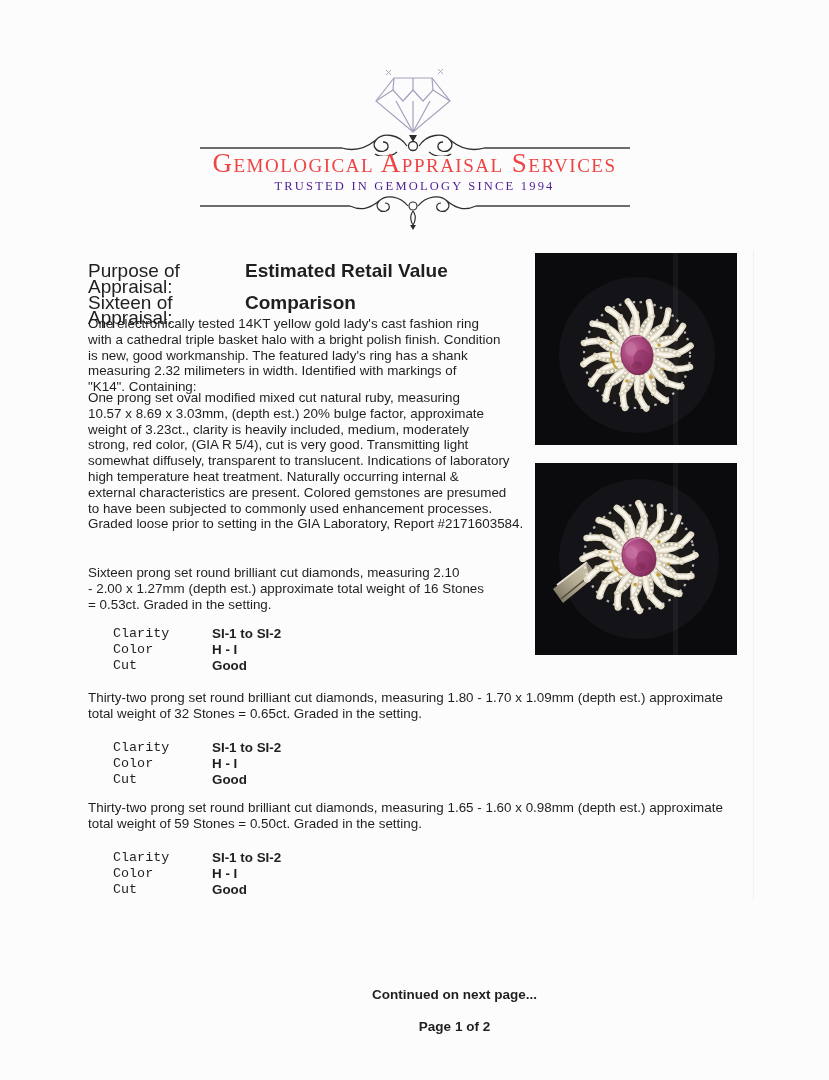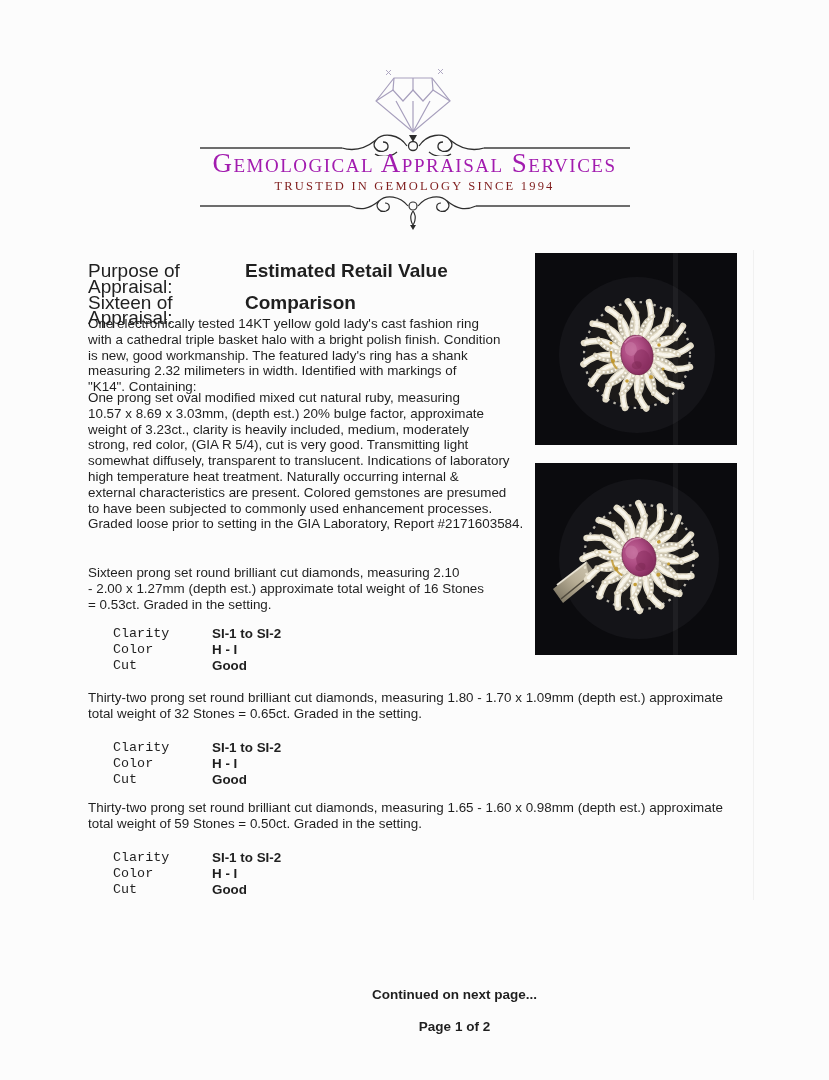--- a/index.html
+++ b/index.html
@@ -13,28 +13,28 @@
   }
   
   .hdr-svg{position:absolute;left:200px;top:56px;}
   .hdr-svg2{position:absolute;left:200px;top:194px;}
   .brand-title{
     position:absolute;left:0;top:148px;width:829px;
     text-align:center;
     font-family:"Liberation Serif", serif;
     font-variant:small-caps;
     font-size:27px;letter-spacing:1.5px;
-    color:#a21caf;font-weight:500;
+    color:#ef4444;font-weight:500;
   }
   .brand-tagline{
     position:absolute;left:0;top:179px;width:829px;
     text-align:center;
     font-family:"Liberation Serif", serif;
     font-size:12.5px;letter-spacing:2.2px;
-    color:#7f1d1d;font-weight:500;
+    color:#4c1d95;font-weight:500;
   }
   
   .para{
     position:absolute;
     font-size:13.4px;line-height:15.8px;
     white-space:pre-line;
   }
   .info-block{position:absolute;left:88px;top:263px;}
   .info-row{display:flex;font-size:19px;line-height:15.8px;}
   .info-row .lbl{width:157px;}

